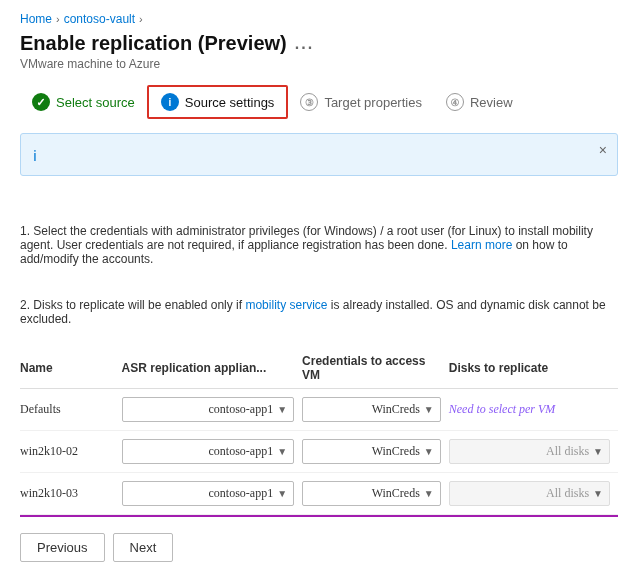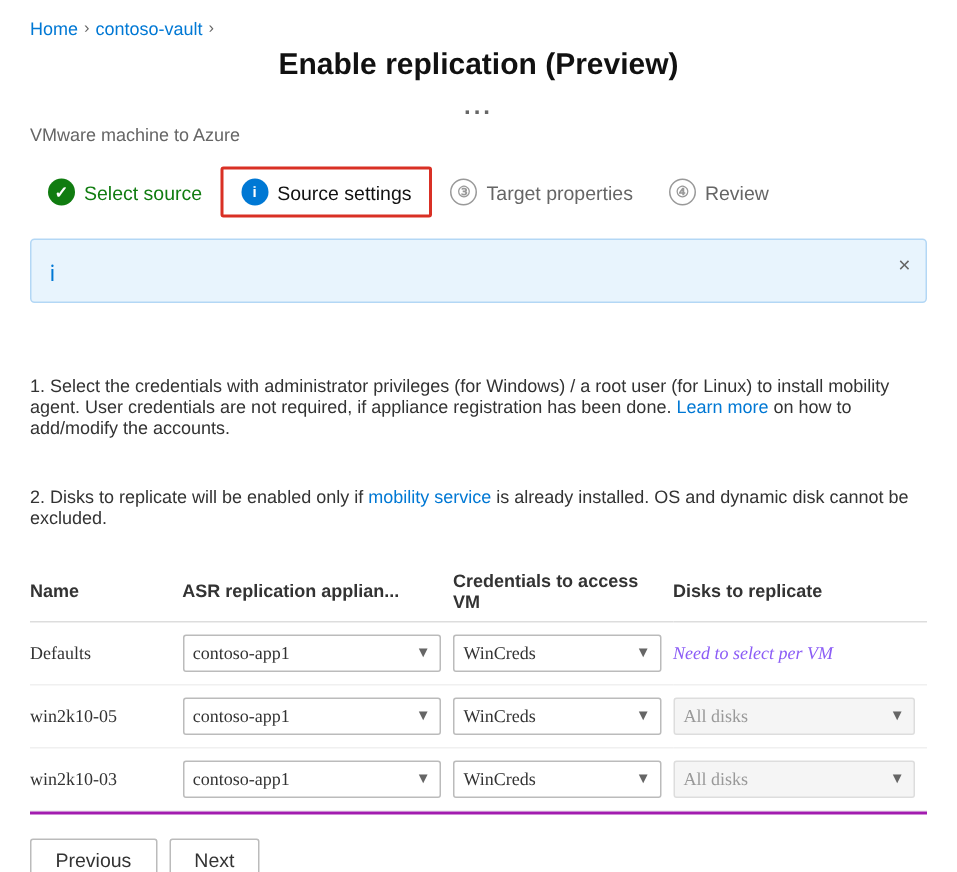--- a/index.html
+++ b/index.html
@@ -41,21 +41,20 @@
       font-size: 11px;
     }
     .page-title {
       font-size: 20px;
       font-weight: 600;
       color: #111;
       display: flex;
       align-items: center;
       gap: 8px;
       margin-bottom: 2px;
-      flex-direction: column;
     }
     .page-title .ellipsis {
       font-size: 16px;
       color: #666;
       cursor: pointer;
       letter-spacing: 2px;
     }
     .page-subtitle {
       font-size: 12px;
       color: #666;
@@ -202,21 +201,21 @@
       width: 90px;
     }
     .dropdown-select {
       display: flex;
       align-items: center;
       border: 1px solid #bbb;
       border-radius: 2px;
       padding: 4px 6px;
       background: #fff;
       cursor: pointer;
-      justify-content: space-between;
+      justify-content: flex-end;
       font-size: 12px;
       color: #333;
       min-width: 120px;
     }
     .dropdown-select.disabled {
       background: #f5f5f5;
       color: #999;
       border-color: #ddd;
     }
     .dropdown-arrow {
@@ -332,21 +331,21 @@
               <span>WinCreds</span>
               <span class="dropdown-arrow">▼</span>
             </div>
           </td>
           <td>
             <span class="need-select">Need to select per VM</span>
           </td>
         </tr>
 
         <tr>
-          <td>win2k10-05</td>
+          <td>win2k10-02</td>
           <td>
             <div class="dropdown-select">
               <span>contoso-app1</span>
               <span class="dropdown-arrow">▼</span>
             </div>
           </td>
           <td>
             <div class="dropdown-select">
               <span>WinCreds</span>
               <span class="dropdown-arrow">▼</span>

